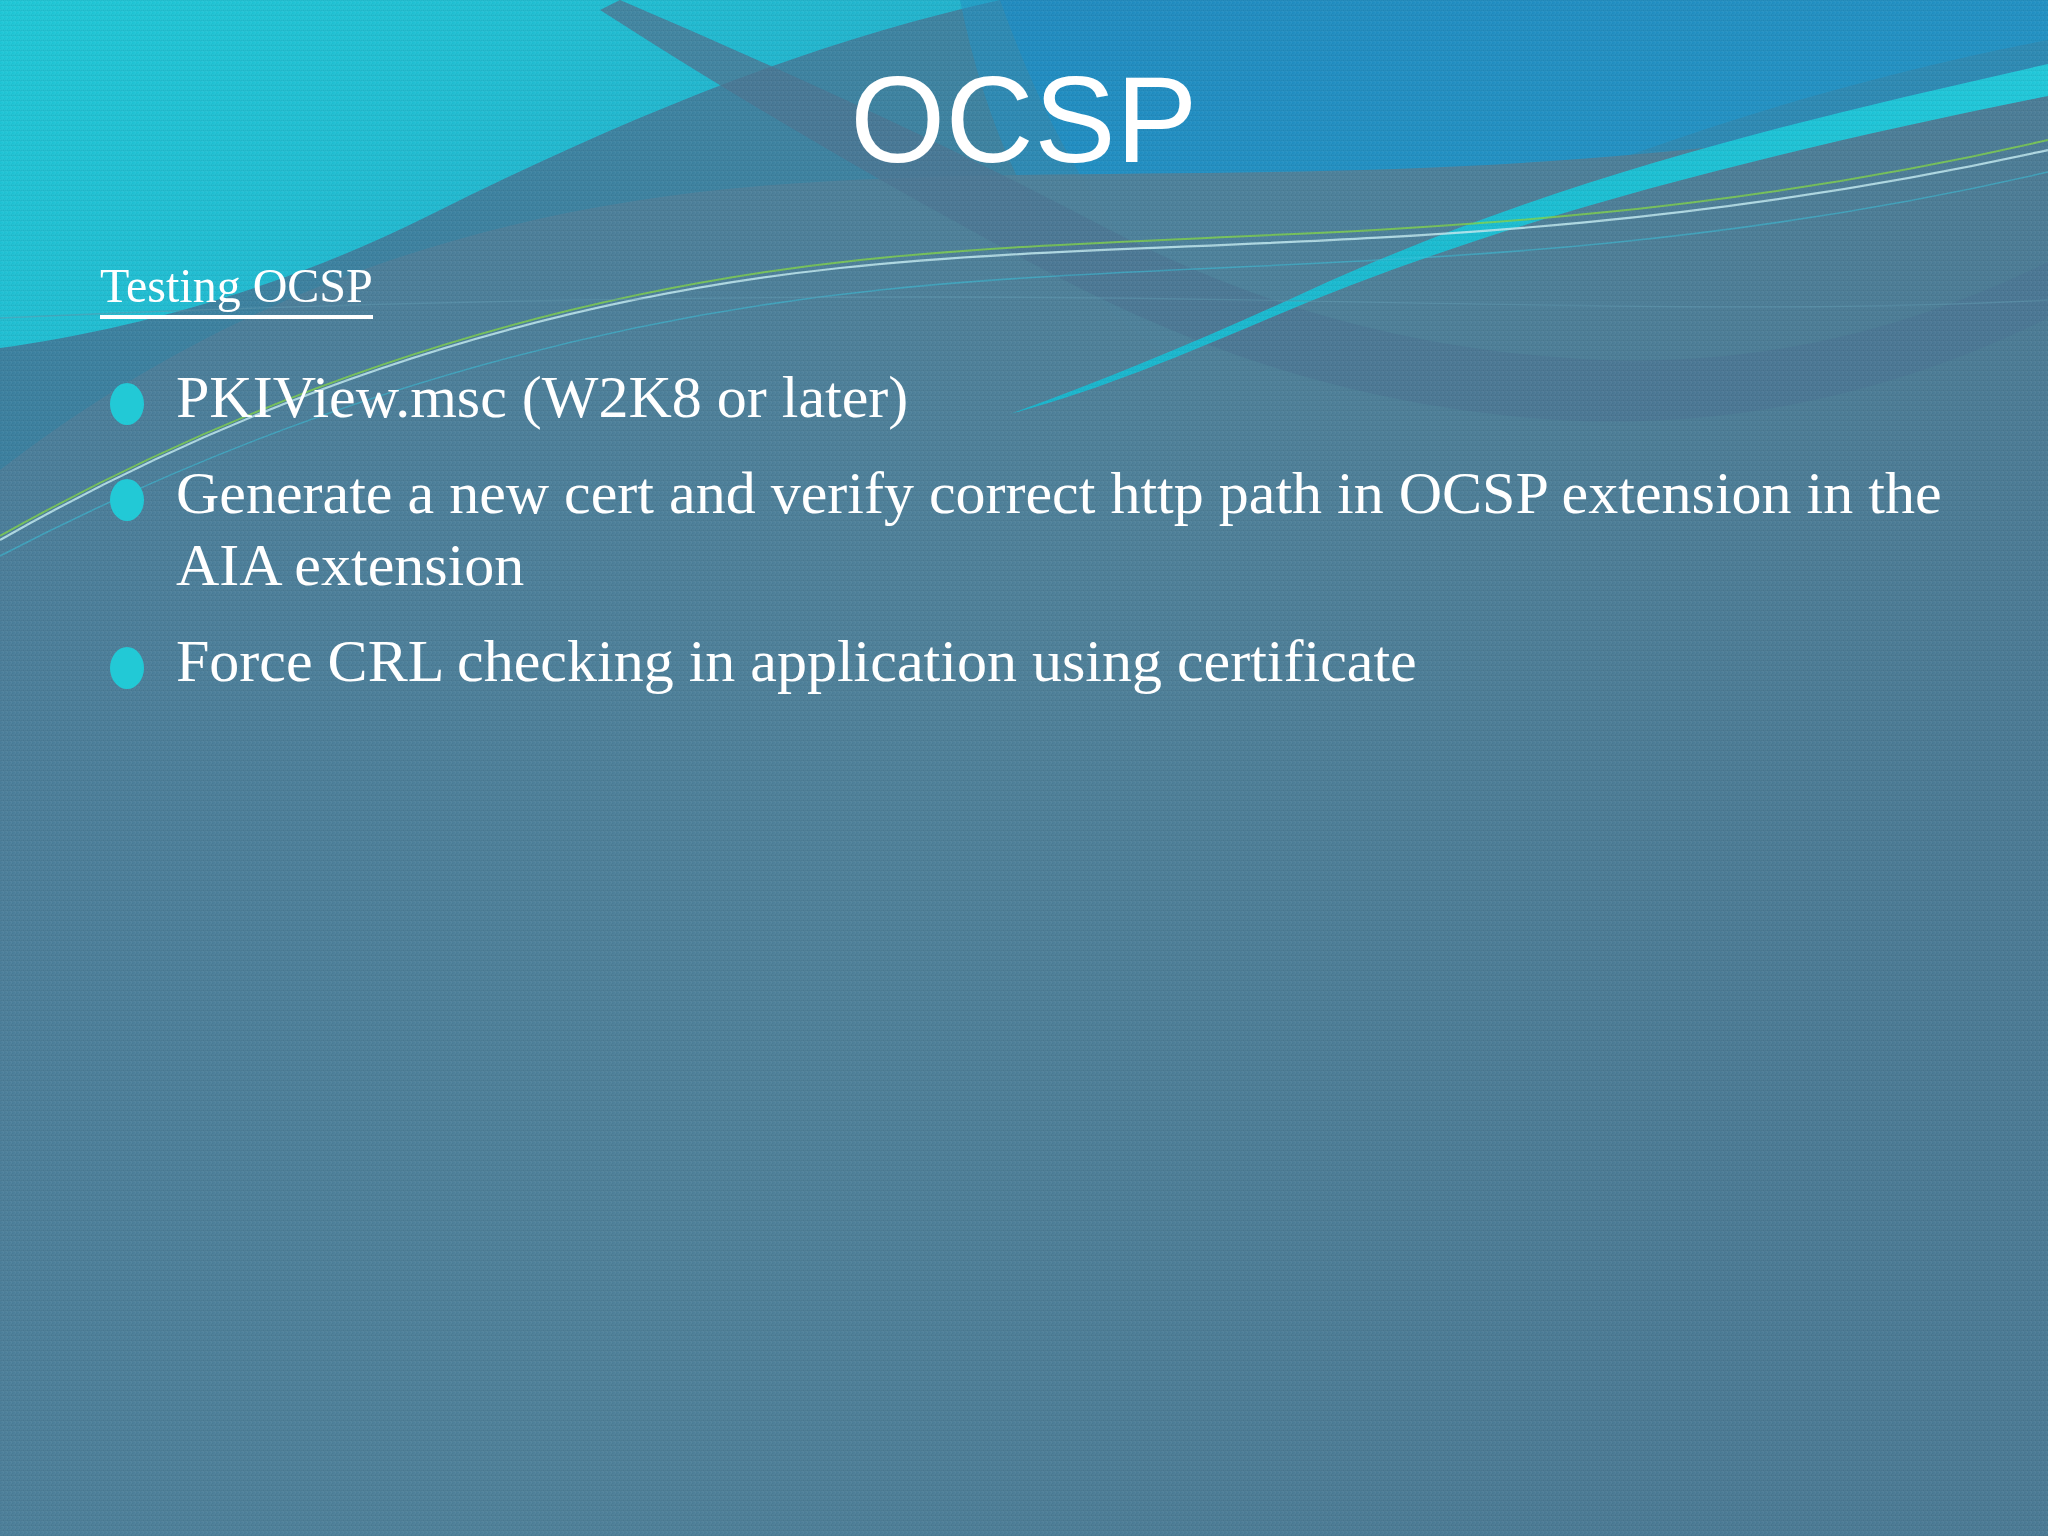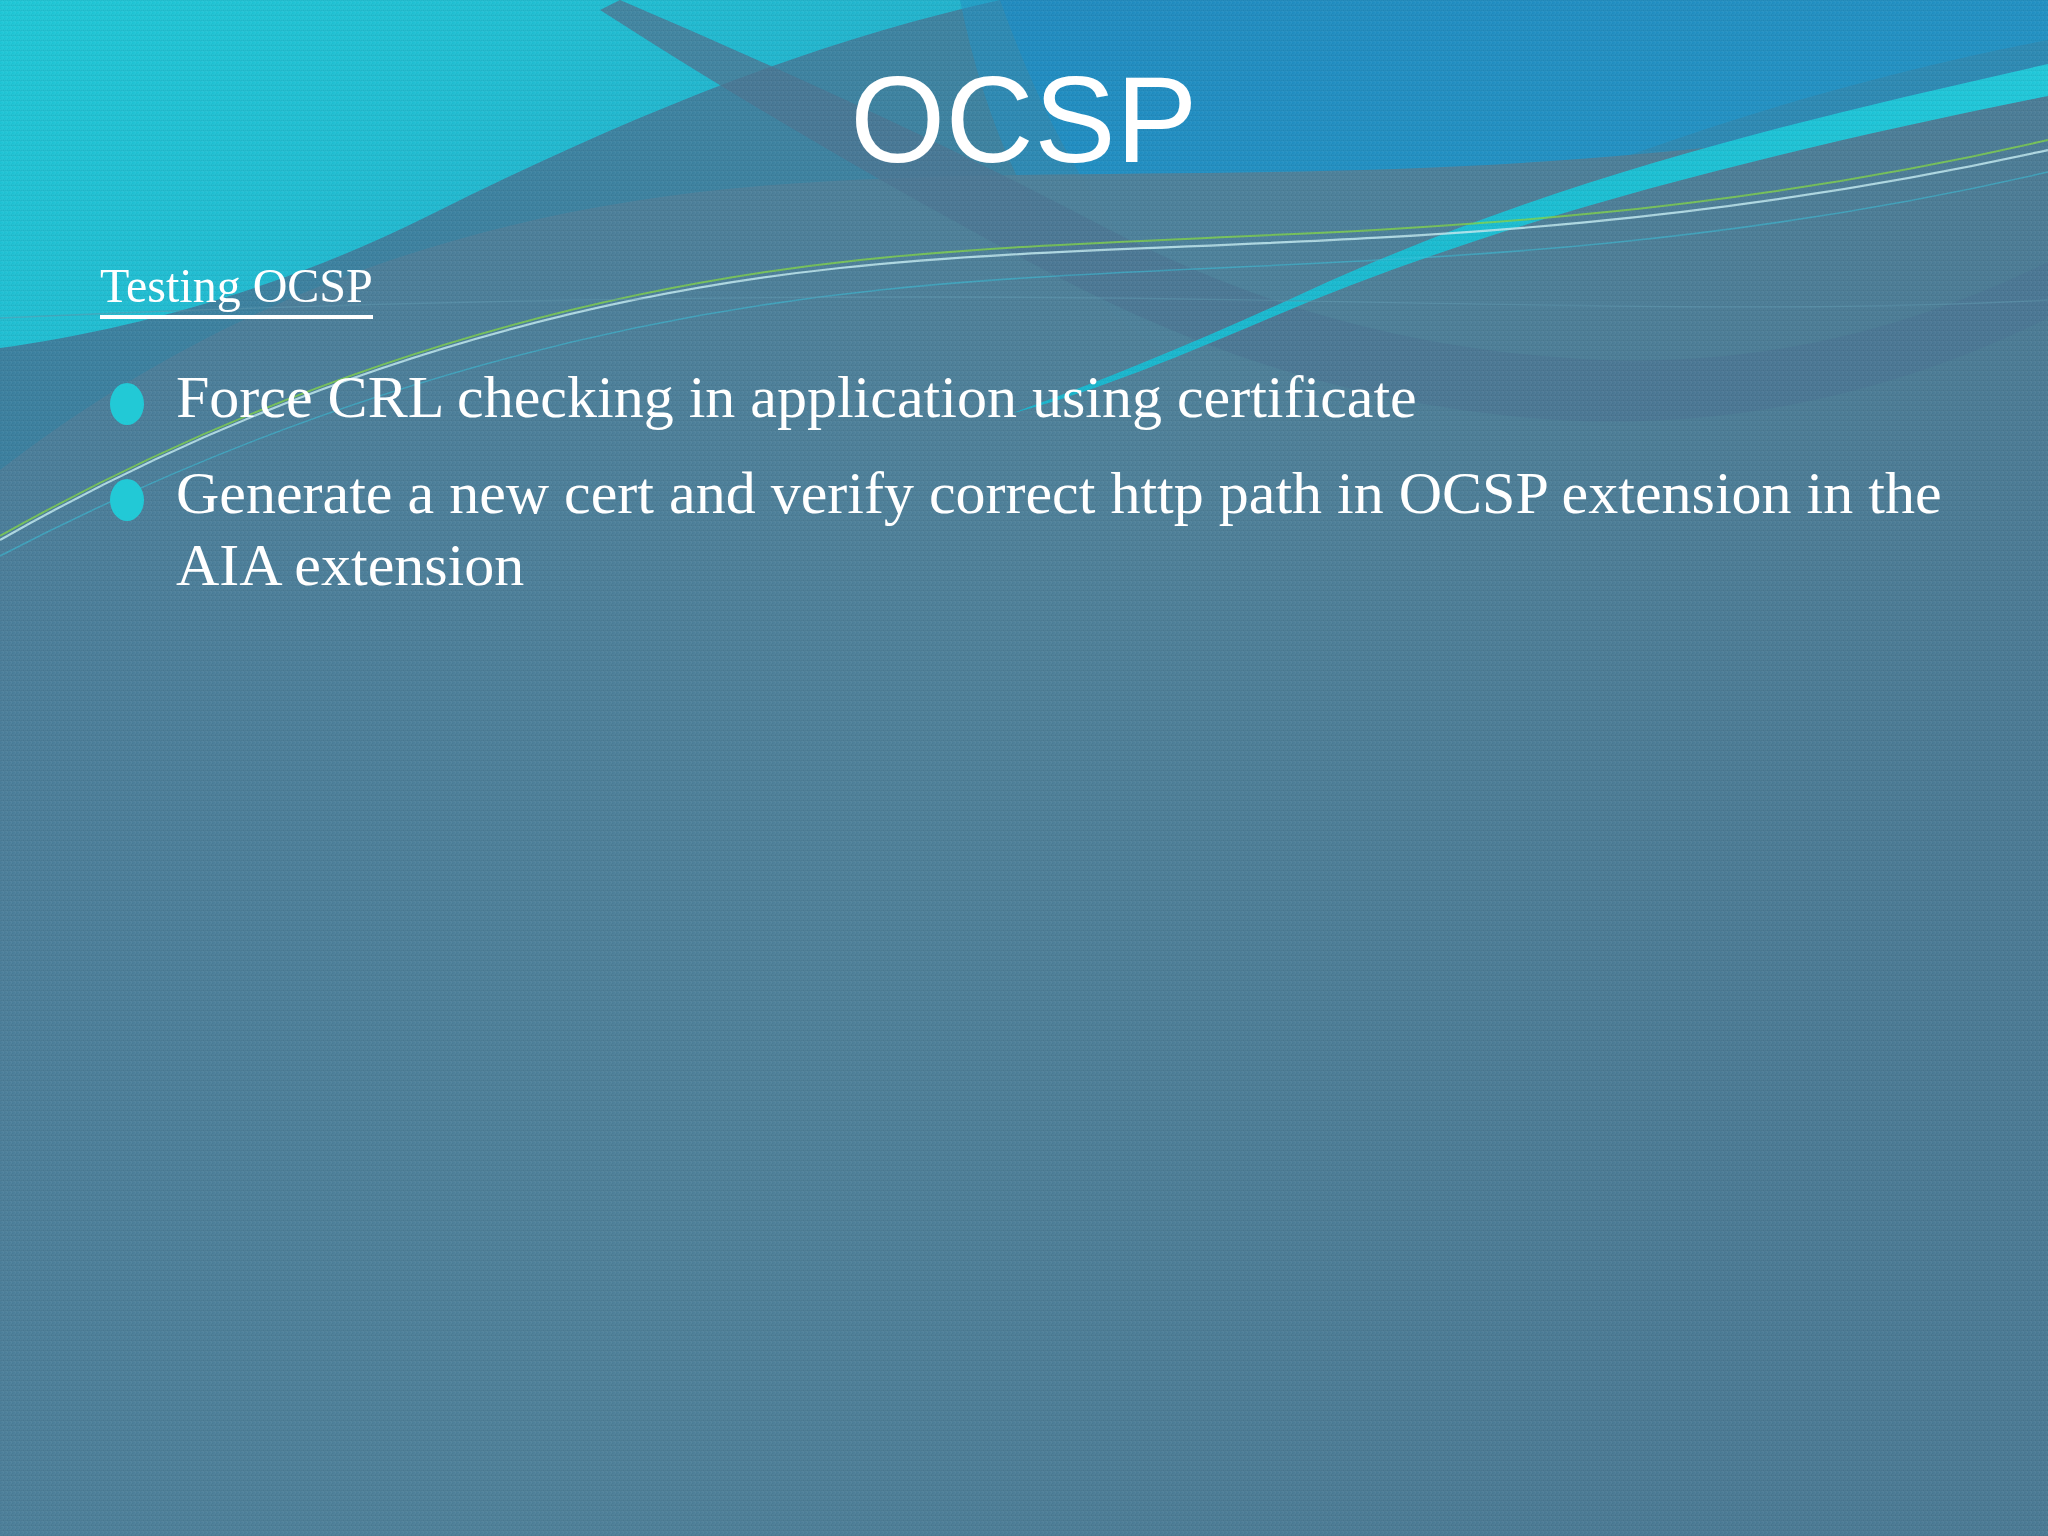--- a/index.html
+++ b/index.html
@@ -212,23 +212,27 @@
 
     <div class="slide-title">OCSP</div>
 
     <div class="body-block">
 
       <div class="section-heading">Testing OCSP</div>
 
       <ul class="bullets">
         <li>
           <span class="dot"></span>
-          <span class="bullet-text">Force CRL checking in application using certificate</span>
+          <span class="bullet-text">PKIView.msc (W2K8 or later)</span>
         </li>
         <li>
           <span class="dot"></span>
           <span class="bullet-text">Generate a new cert and verify correct http path in OCSP extension in the AIA extension</span>
         </li>
+        <li>
+          <span class="dot"></span>
+          <span class="bullet-text">Force CRL checking in application using certificate</span>
+        </li>
       </ul>
 
     </div>
   </div>
 </div>
 
 </body></html>

